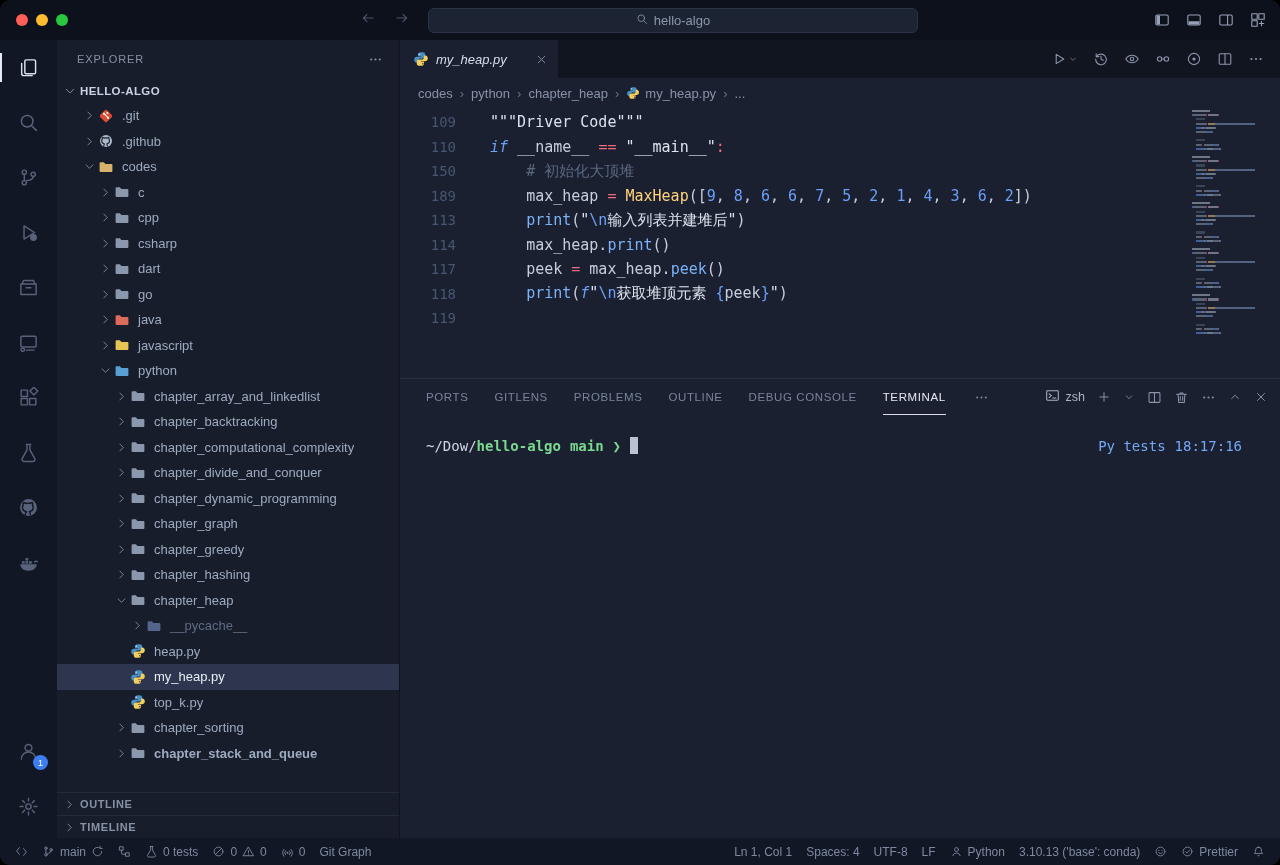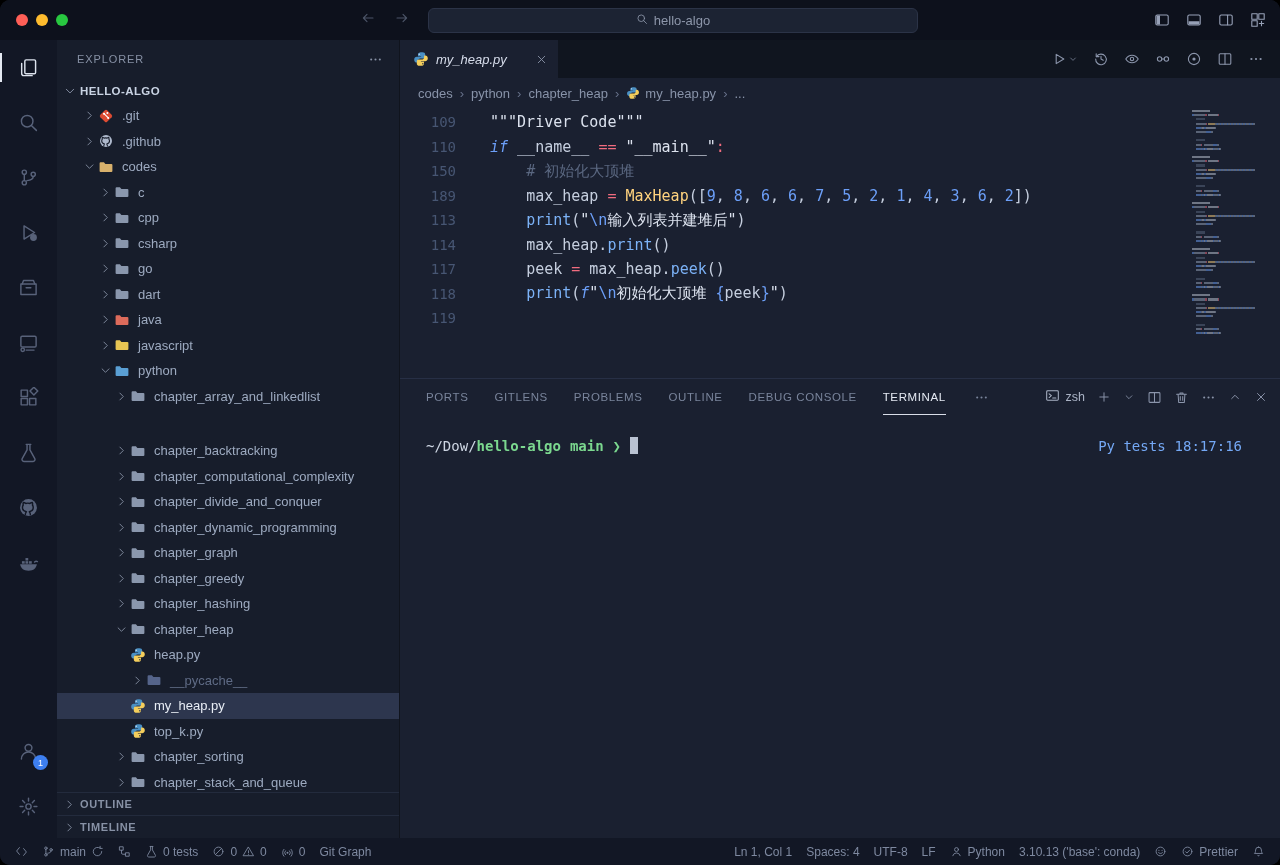--- a/index.html
+++ b/index.html
@@ -378,64 +378,64 @@
           <span class="chev">
             <svg width="13" height="13" viewBox="0 0 16 16" fill="none" stroke="currentColor" stroke-width="1.1" stroke-linecap="round" stroke-linejoin="round">
               <path d="M6 3.8L10.2 8 6 12.2"></path>
             </svg>
           </span>
           <span class="ficon" style="color: rgb(138, 151, 173);">
             <svg width="16" height="16" viewBox="0 0 16 16" fill="none" stroke="currentColor" stroke-width="1.1" stroke-linecap="round" stroke-linejoin="round">
               <path d="M1.6 4.2a1 1 0 0 1 1-1h3.3l1.5 1.7h6a1 1 0 0 1 1 1v6a1 1 0 0 1-1 1H2.6a1 1 0 0 1-1-1z" fill="currentColor" stroke="none"></path>
             </svg>
           </span>
+          <span class="lbl">dart</span>
+        </div>
+        <div class="tree-row" style="padding-left: 40px;">
+          <span class="chev">
+            <svg width="13" height="13" viewBox="0 0 16 16" fill="none" stroke="currentColor" stroke-width="1.1" stroke-linecap="round" stroke-linejoin="round">
+              <path d="M6 3.8L10.2 8 6 12.2"></path>
+            </svg>
+          </span>
+          <span class="ficon" style="color: rgb(138, 151, 173);">
+            <svg width="16" height="16" viewBox="0 0 16 16" fill="none" stroke="currentColor" stroke-width="1.1" stroke-linecap="round" stroke-linejoin="round">
+              <path d="M1.6 4.2a1 1 0 0 1 1-1h3.3l1.5 1.7h6a1 1 0 0 1 1 1v6a1 1 0 0 1-1 1H2.6a1 1 0 0 1-1-1z" fill="currentColor" stroke="none"></path>
+            </svg>
+          </span>
           <span class="lbl">go</span>
         </div>
         <div class="tree-row" style="padding-left: 40px;">
           <span class="chev">
             <svg width="13" height="13" viewBox="0 0 16 16" fill="none" stroke="currentColor" stroke-width="1.1" stroke-linecap="round" stroke-linejoin="round">
               <path d="M6 3.8L10.2 8 6 12.2"></path>
             </svg>
           </span>
-          <span class="ficon" style="color: rgb(138, 151, 173);">
-            <svg width="16" height="16" viewBox="0 0 16 16" fill="none" stroke="currentColor" stroke-width="1.1" stroke-linecap="round" stroke-linejoin="round">
-              <path d="M1.6 4.2a1 1 0 0 1 1-1h3.3l1.5 1.7h6a1 1 0 0 1 1 1v6a1 1 0 0 1-1 1H2.6a1 1 0 0 1-1-1z" fill="currentColor" stroke="none"></path>
-            </svg>
-          </span>
-          <span class="lbl">dart</span>
+          <span class="ficon" style="color: rgb(221, 107, 91);">
+            <svg width="16" height="16" viewBox="0 0 16 16" fill="none" stroke="currentColor" stroke-width="1.1" stroke-linecap="round" stroke-linejoin="round">
+              <path d="M1.6 4.2a1 1 0 0 1 1-1h3.3l1.5 1.7h6a1 1 0 0 1 1 1v6a1 1 0 0 1-1 1H2.6a1 1 0 0 1-1-1z" fill="currentColor" stroke="none"></path>
+            </svg>
+          </span>
+          <span class="lbl">java</span>
         </div>
         <div class="tree-row" style="padding-left: 40px;">
           <span class="chev">
             <svg width="13" height="13" viewBox="0 0 16 16" fill="none" stroke="currentColor" stroke-width="1.1" stroke-linecap="round" stroke-linejoin="round">
               <path d="M6 3.8L10.2 8 6 12.2"></path>
             </svg>
           </span>
-          <span class="ficon" style="color: rgb(221, 107, 91);">
-            <svg width="16" height="16" viewBox="0 0 16 16" fill="none" stroke="currentColor" stroke-width="1.1" stroke-linecap="round" stroke-linejoin="round">
-              <path d="M1.6 4.2a1 1 0 0 1 1-1h3.3l1.5 1.7h6a1 1 0 0 1 1 1v6a1 1 0 0 1-1 1H2.6a1 1 0 0 1-1-1z" fill="currentColor" stroke="none"></path>
-            </svg>
-          </span>
-          <span class="lbl">java</span>
+          <span class="ficon" style="color: rgb(231, 197, 83);">
+            <svg width="16" height="16" viewBox="0 0 16 16" fill="none" stroke="currentColor" stroke-width="1.1" stroke-linecap="round" stroke-linejoin="round">
+              <path d="M1.6 4.2a1 1 0 0 1 1-1h3.3l1.5 1.7h6a1 1 0 0 1 1 1v6a1 1 0 0 1-1 1H2.6a1 1 0 0 1-1-1z" fill="currentColor" stroke="none"></path>
+            </svg>
+          </span>
+          <span class="lbl">javascript</span>
         </div>
         <div class="tree-row" style="padding-left: 40px;">
           <span class="chev">
             <svg width="13" height="13" viewBox="0 0 16 16" fill="none" stroke="currentColor" stroke-width="1.1" stroke-linecap="round" stroke-linejoin="round">
-              <path d="M6 3.8L10.2 8 6 12.2"></path>
-            </svg>
-          </span>
-          <span class="ficon" style="color: rgb(231, 197, 83);">
-            <svg width="16" height="16" viewBox="0 0 16 16" fill="none" stroke="currentColor" stroke-width="1.1" stroke-linecap="round" stroke-linejoin="round">
-              <path d="M1.6 4.2a1 1 0 0 1 1-1h3.3l1.5 1.7h6a1 1 0 0 1 1 1v6a1 1 0 0 1-1 1H2.6a1 1 0 0 1-1-1z" fill="currentColor" stroke="none"></path>
-            </svg>
-          </span>
-          <span class="lbl">javascript</span>
-        </div>
-        <div class="tree-row" style="padding-left: 40px;">
-          <span class="chev">
-            <svg width="13" height="13" viewBox="0 0 16 16" fill="none" stroke="currentColor" stroke-width="1.1" stroke-linecap="round" stroke-linejoin="round">
               <path d="M3.8 6L8 10.2 12.2 6"></path>
             </svg>
           </span>
           <span class="ficon" style="color: rgb(90, 159, 212);">
             <svg width="16" height="16" viewBox="0 0 16 16" fill="none" stroke="currentColor" stroke-width="1.1" stroke-linecap="round" stroke-linejoin="round">
               <path d="M1.6 4.2a1 1 0 0 1 1-1h3.3l1.5 1.7h6a1 1 0 0 1 1 1v6a1 1 0 0 1-1 1H2.6a1 1 0 0 1-1-1z" fill="currentColor" stroke="none"></path>
             </svg>
           </span>
           <span class="lbl">python</span>
         </div>
@@ -445,21 +445,21 @@
               <path d="M6 3.8L10.2 8 6 12.2"></path>
             </svg>
           </span>
           <span class="ficon" style="color: rgb(138, 151, 173);">
             <svg width="16" height="16" viewBox="0 0 16 16" fill="none" stroke="currentColor" stroke-width="1.1" stroke-linecap="round" stroke-linejoin="round">
               <path d="M1.6 4.2a1 1 0 0 1 1-1h3.3l1.5 1.7h6a1 1 0 0 1 1 1v6a1 1 0 0 1-1 1H2.6a1 1 0 0 1-1-1z" fill="currentColor" stroke="none"></path>
             </svg>
           </span>
           <span class="lbl">chapter_array_and_linkedlist</span>
         </div>
-        <div class="tree-row" style="padding-left: 56px; margin-top: 29px;">
+        <div class="tree-row" style="padding-left: 56px;">
           <span class="chev">
             <svg width="13" height="13" viewBox="0 0 16 16" fill="none" stroke="currentColor" stroke-width="1.1" stroke-linecap="round" stroke-linejoin="round">
               <path d="M6 3.8L10.2 8 6 12.2"></path>
             </svg>
           </span>
           <span class="ficon" style="color: rgb(138, 151, 173);">
             <svg width="16" height="16" viewBox="0 0 16 16" fill="none" stroke="currentColor" stroke-width="1.1" stroke-linecap="round" stroke-linejoin="round">
               <path d="M1.6 4.2a1 1 0 0 1 1-1h3.3l1.5 1.7h6a1 1 0 0 1 1 1v6a1 1 0 0 1-1 1H2.6a1 1 0 0 1-1-1z" fill="currentColor" stroke="none"></path>
             </svg>
           </span>
@@ -548,47 +548,47 @@
             <svg width="13" height="13" viewBox="0 0 16 16" fill="none" stroke="currentColor" stroke-width="1.1" stroke-linecap="round" stroke-linejoin="round">
               <path d="M3.8 6L8 10.2 12.2 6"></path>
             </svg>
           </span>
           <span class="ficon" style="color: rgb(138, 151, 173);">
             <svg width="16" height="16" viewBox="0 0 16 16" fill="none" stroke="currentColor" stroke-width="1.1" stroke-linecap="round" stroke-linejoin="round">
               <path d="M1.6 4.2a1 1 0 0 1 1-1h3.3l1.5 1.7h6a1 1 0 0 1 1 1v6a1 1 0 0 1-1 1H2.6a1 1 0 0 1-1-1z" fill="currentColor" stroke="none"></path>
             </svg>
           </span>
           <span class="lbl">chapter_heap</span>
+        </div>
+        <div class="tree-row dim" style="padding-left: 72px;">
+          <span class="chev">
+            <svg width="13" height="13" viewBox="0 0 16 16" fill="none" stroke="currentColor" stroke-width="1.1" stroke-linecap="round" stroke-linejoin="round">
+              <path d="M6 3.8L10.2 8 6 12.2"></path>
+            </svg>
+          </span>
+          <span class="ficon" style="color: rgb(85, 100, 138);">
+            <svg width="16" height="16" viewBox="0 0 16 16" fill="none" stroke="currentColor" stroke-width="1.1" stroke-linecap="round" stroke-linejoin="round">
+              <path d="M1.6 4.2a1 1 0 0 1 1-1h3.3l1.5 1.7h6a1 1 0 0 1 1 1v6a1 1 0 0 1-1 1H2.6a1 1 0 0 1-1-1z" fill="currentColor" stroke="none"></path>
+            </svg>
+          </span>
+          <span class="lbl">__pycache__</span>
         </div>
         <div class="tree-row" style="padding-left: 72px;">
           <span class="ficon">
             <svg width="16" height="16" viewBox="0 0 16 16" fill="none" stroke="currentColor" stroke-width="1.1" stroke-linecap="round" stroke-linejoin="round">
               <g stroke="none">
                 <path fill="#4a90c4" d="M7.9 1.3c-1.9 0-2.9.9-2.9 2.3v1.7h3.1v.5H3.8C2.2 5.8 1.2 7 1.2 8.7s1 2.9 2.6 2.9h1.1V9.8c0-1.4 1.1-2.4 2.4-2.4h2.9c1.2 0 2-.8 2-2V3.6c0-1.5-1.1-2.3-2.7-2.3z"></path>
                 <circle fill="#dfe8f2" cx="6.2" cy="3.2" r=".7"></circle>
                 <path fill="#f4ce5c" d="M8.1 14.7c1.9 0 2.9-.9 2.9-2.3v-1.7H7.9v-.5h4.3c1.6 0 2.6-1.2 2.6-2.9s-1-2.9-2.6-2.9h-1.1v1.8c0 1.4-1.1 2.4-2.4 2.4H5.8c-1.2 0-2 .8-2 2v1.8c0 1.5 1.1 2.3 2.7 2.3z"></path>
                 <circle fill="#2a3146" cx="9.8" cy="12.8" r=".7"></circle>
               </g>
             </svg>
           </span>
           <span class="lbl">heap.py</span>
         </div>
-        <div class="tree-row dim" style="padding-left: 72px;">
-          <span class="chev">
-            <svg width="13" height="13" viewBox="0 0 16 16" fill="none" stroke="currentColor" stroke-width="1.1" stroke-linecap="round" stroke-linejoin="round">
-              <path d="M6 3.8L10.2 8 6 12.2"></path>
-            </svg>
-          </span>
-          <span class="ficon" style="color: rgb(85, 100, 138);">
-            <svg width="16" height="16" viewBox="0 0 16 16" fill="none" stroke="currentColor" stroke-width="1.1" stroke-linecap="round" stroke-linejoin="round">
-              <path d="M1.6 4.2a1 1 0 0 1 1-1h3.3l1.5 1.7h6a1 1 0 0 1 1 1v6a1 1 0 0 1-1 1H2.6a1 1 0 0 1-1-1z" fill="currentColor" stroke="none"></path>
-            </svg>
-          </span>
-          <span class="lbl">__pycache__</span>
-        </div>
         <div class="tree-row selected" style="padding-left: 72px;">
           <span class="ficon">
             <svg width="16" height="16" viewBox="0 0 16 16" fill="none" stroke="currentColor" stroke-width="1.1" stroke-linecap="round" stroke-linejoin="round">
               <g stroke="none">
                 <path fill="#4a90c4" d="M7.9 1.3c-1.9 0-2.9.9-2.9 2.3v1.7h3.1v.5H3.8C2.2 5.8 1.2 7 1.2 8.7s1 2.9 2.6 2.9h1.1V9.8c0-1.4 1.1-2.4 2.4-2.4h2.9c1.2 0 2-.8 2-2V3.6c0-1.5-1.1-2.3-2.7-2.3z"></path>
                 <circle fill="#dfe8f2" cx="6.2" cy="3.2" r=".7"></circle>
                 <path fill="#f4ce5c" d="M8.1 14.7c1.9 0 2.9-.9 2.9-2.3v-1.7H7.9v-.5h4.3c1.6 0 2.6-1.2 2.6-2.9s-1-2.9-2.6-2.9h-1.1v1.8c0 1.4-1.1 2.4-2.4 2.4H5.8c-1.2 0-2 .8-2 2v1.8c0 1.5 1.1 2.3 2.7 2.3z"></path>
                 <circle fill="#2a3146" cx="9.8" cy="12.8" r=".7"></circle>
               </g>
             </svg>
@@ -614,21 +614,21 @@
               <path d="M6 3.8L10.2 8 6 12.2"></path>
             </svg>
           </span>
           <span class="ficon" style="color: rgb(138, 151, 173);">
             <svg width="16" height="16" viewBox="0 0 16 16" fill="none" stroke="currentColor" stroke-width="1.1" stroke-linecap="round" stroke-linejoin="round">
               <path d="M1.6 4.2a1 1 0 0 1 1-1h3.3l1.5 1.7h6a1 1 0 0 1 1 1v6a1 1 0 0 1-1 1H2.6a1 1 0 0 1-1-1z" fill="currentColor" stroke="none"></path>
             </svg>
           </span>
           <span class="lbl">chapter_sorting</span>
         </div>
-        <div class="tree-row" style="padding-left: 56px;">
+        <div class="tree-row" style="padding-left: 56px; font-weight: bold;">
           <span class="chev">
             <svg width="13" height="13" viewBox="0 0 16 16" fill="none" stroke="currentColor" stroke-width="1.1" stroke-linecap="round" stroke-linejoin="round">
               <path d="M6 3.8L10.2 8 6 12.2"></path>
             </svg>
           </span>
           <span class="ficon" style="color: rgb(138, 151, 173);">
             <svg width="16" height="16" viewBox="0 0 16 16" fill="none" stroke="currentColor" stroke-width="1.1" stroke-linecap="round" stroke-linejoin="round">
               <path d="M1.6 4.2a1 1 0 0 1 1-1h3.3l1.5 1.7h6a1 1 0 0 1 1 1v6a1 1 0 0 1-1 1H2.6a1 1 0 0 1-1-1z" fill="currentColor" stroke="none"></path>
             </svg>
           </span>
@@ -781,21 +781,21 @@
           <div class="codeline">
             <span class="gutter">114</span>
             <span class="ltext"><span class="pln">    </span><span class="pln">max_heap.</span><span class="fn">print</span><span class="pln">()</span></span>
           </div>
           <div class="codeline">
             <span class="gutter">117</span>
             <span class="ltext"><span class="pln">    </span><span class="pln">peek </span><span class="op">=</span><span class="pln"> </span><span class="pln">max_heap.</span><span class="fn">peek</span><span class="pln">()</span></span>
           </div>
           <div class="codeline">
             <span class="gutter">118</span>
-            <span class="ltext"><span class="pln">    </span><span class="fn">print</span><span class="pln">(</span><span class="kw">f</span><span class="str">"</span><span class="esc">\n</span><span class="str">初始化大顶堆 </span><span class="esc">{</span><span class="pln">peek</span><span class="esc">}</span><span class="str">"</span><span class="pln">)</span></span>
+            <span class="ltext"><span class="pln">    </span><span class="fn">print</span><span class="pln">(</span><span class="kw">f</span><span class="str">"</span><span class="esc">\n</span><span class="str">获取堆顶元素 </span><span class="esc">{</span><span class="pln">peek</span><span class="esc">}</span><span class="str">"</span><span class="pln">)</span></span>
           </div>
           <div class="codeline">
             <span class="gutter">119</span>
             <span class="ltext"></span>
           </div>
         </div>
       <div class="minimap" id="minimap">
           <div class="mm-row">
             <span class="mm-seg mm-str" style="width: 17.85px;"></span>
           </div>

